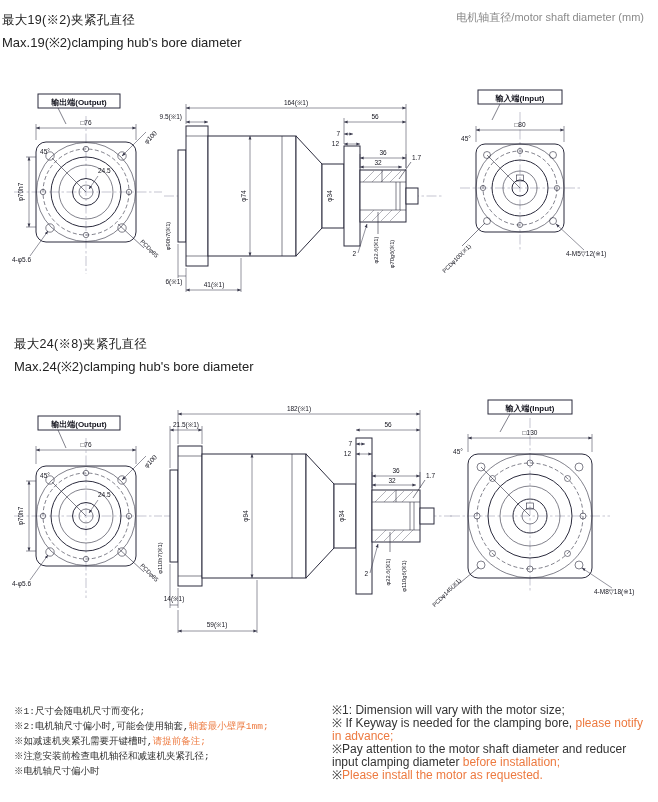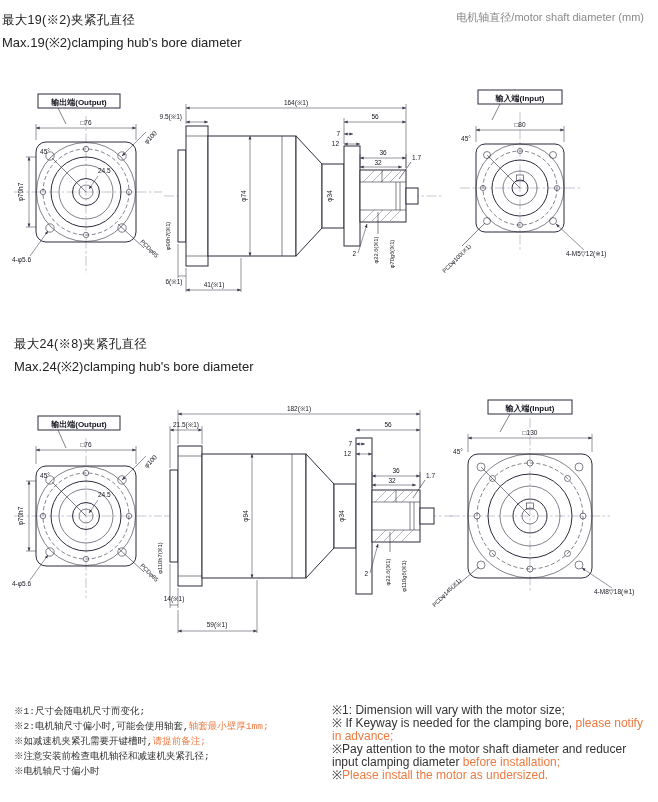--- a/index.html
+++ b/index.html
@@ -359,16 +359,16 @@
     <div class="fn-line"><span>※2:电机轴尺寸偏小时,可能会使用轴套,</span><span class="hl">轴套最小壁厚1mm;</span></div>
     <div class="fn-line"><span>※如减速机夹紧孔需要开键槽时,</span><span class="hl">请提前备注;</span></div>
     <div class="fn-line"><span>※注意安装前检查电机轴径和减速机夹紧孔径;</span><span class="hl"></span></div>
     <div class="fn-line"><span>※电机轴尺寸偏小时</span><span class="hl"></span></div>
   </div>
 
   <div class="footnotes-right">
     <div class="fn-line"><span>※1: Dimension will vary with the motor size;</span><span class="hl"></span></div>
     <div class="fn-line"><span>※ If Keyway is needed for the clamping bore, </span><span class="hl">please notify in advance;</span></div>
     <div class="fn-line"><span>※Pay attention to the motor shaft diameter and reducer input clamping diameter </span><span class="hl">before installation;</span></div>
-    <div class="fn-line"><span>※</span><span class="hl">Please install the motor as undersized.</span></div>
+    <div class="fn-line"><span>※</span><span class="hl">Please install the motor as requested.</span></div>
   </div>
 
 </div>
 
 </body></html>

